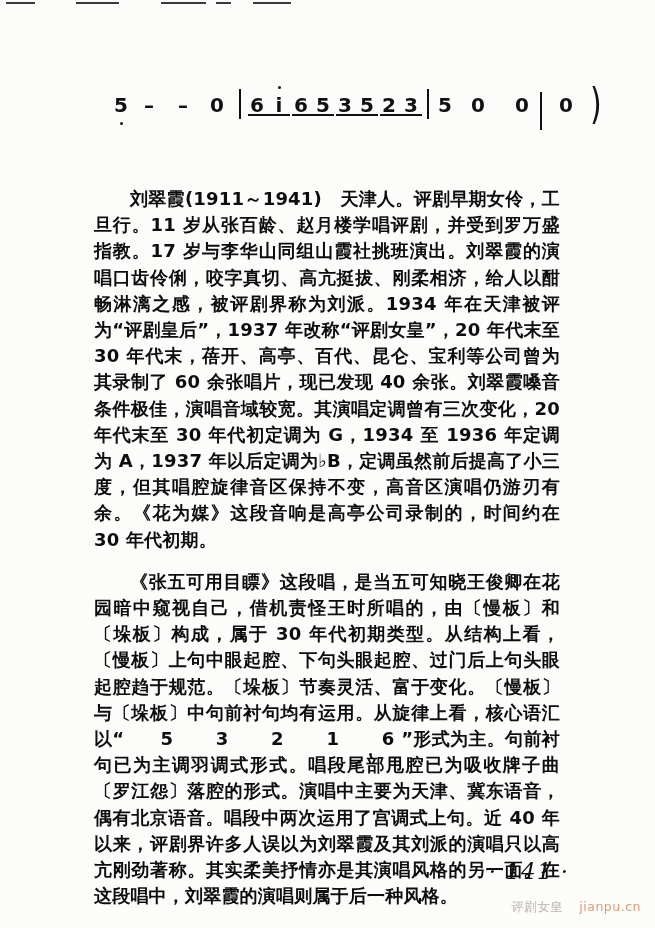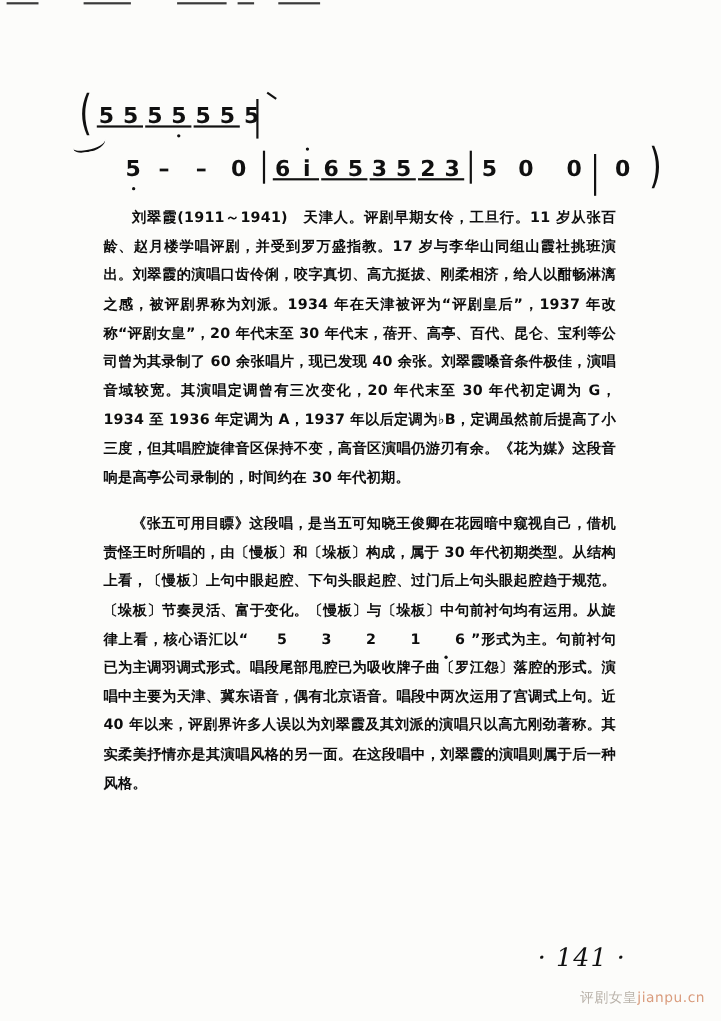--- a/index.html
+++ b/index.html
@@ -172,21 +172,21 @@
     background: #111;
   }
 
   
   .body-text {
     position: absolute;
     left: 94px;
     top: 186px;
     width: 466px;
     font-family: "DejaVu Sans", "Liberation Sans", sans-serif;
-    font-size: 13px;
+    font-size: 18px;
     font-weight: bold;
     line-height: 26.2px;
     letter-spacing: 0.2px;
     text-align: justify;
     color: #0d0d0d;
   }
   .body-text p {
     margin: 0;
     text-indent: 2em;
   }
@@ -225,43 +225,38 @@
     right: 14px;
     bottom: 12px;
     font-size: 12.5px;
     color: #b9b2aa;
     white-space: nowrap;
     letter-spacing: .5px;
   }
   .watermark .wm-url {
     color: #d99b7c;
     font-family: "DejaVu Sans", "Liberation Sans", sans-serif;
-    margin-left: 0;
+    margin-left: 16px;
   }
 </style>
 </head>
 <body>
 
 <div class="page">
 
   <div class="scan-marks">
     <i class="sm1"></i>
     <i class="sm2"></i>
     <i class="sm3"></i>
     <i class="sm4"></i>
     <i class="sm5"></i>
   </div>
 
   <div class="notation">
 
-    <div class="note-line l1">
-      <span class="paren">(</span><span class="gl num beam2">5</span><span class="gl num">5</span><span class="gl num beam2">5</span><span class="gl num dotlow">5</span><span class="gl num beam2">5</span><span class="gl num">5</span><span class="gl num">5</span><span class="tail-tick"></span>
-      <span class="tallbar"></span>
-      <span class="slur"></span>
-    </div>
 
     <div class="note-line l2">
       <span class="gl num dotlow">5</span><span class="gl dash">–</span><span class="gl dash">–</span><span class="gl num wide">0</span><span class="bar"></span><span class="gl num beam2">6</span><span class="gl num dothigh">i</span><span class="gl num beam2">6</span><span class="gl num">5</span><span class="gl num beam2">3</span><span class="gl num">5</span><span class="gl num beam2">2</span><span class="gl num">3</span><span class="bar"></span><span class="gl num">5</span><span class="gl num xwide">0</span><span class="gl num xwide">0</span><span class="gl num xwide">0</span><span class="endparen">)</span>
       <span class="tallbar2"></span>
     </div>
 
   </div>
 
   <div class="body-text">
     <p class="p1">刘翠霞(1911～1941)　天津人。评剧早期女伶，工旦行。11 岁从张百龄、赵月楼学唱评剧，并受到罗万盛指教。17 岁与李华山同组山霞社挑班演出。刘翠霞的演唱口齿伶俐，咬字真切、高亢挺拔、刚柔相济，给人以酣畅淋漓之感，被评剧界称为刘派。1934 年在天津被评为“评剧皇后”，1937 年改称“评剧女皇”，20 年代末至 30 年代末，蓓开、高亭、百代、昆仑、宝利等公司曾为其录制了 60 余张唱片，现已发现 40 余张。刘翠霞嗓音条件极佳，演唱音域较宽。其演唱定调曾有三次变化，20 年代末至 30 年代初定调为 G，1934 至 1936 年定调为 A，1937 年以后定调为♭B，定调虽然前后提高了小三度，但其唱腔旋律音区保持不变，高音区演唱仍游刃有余。《花为媒》这段音响是高亭公司录制的，时间约在 30 年代初期。</p>

